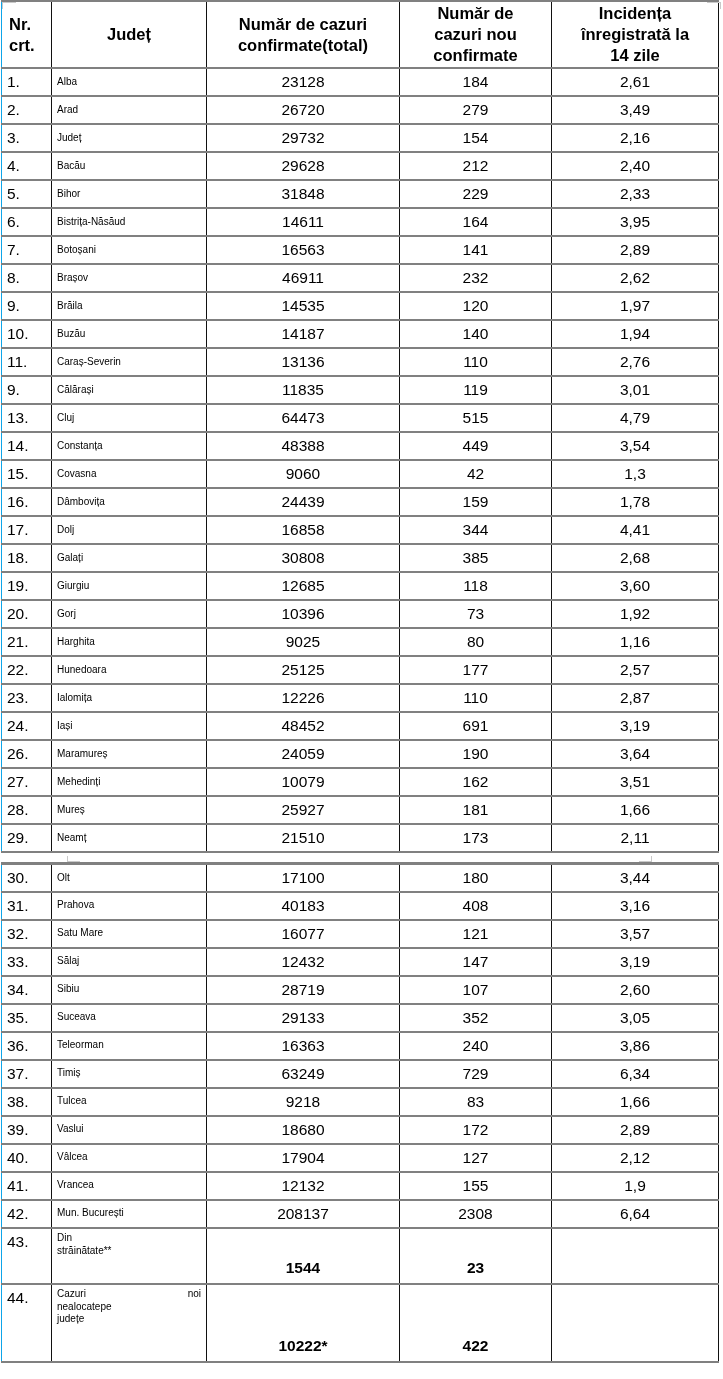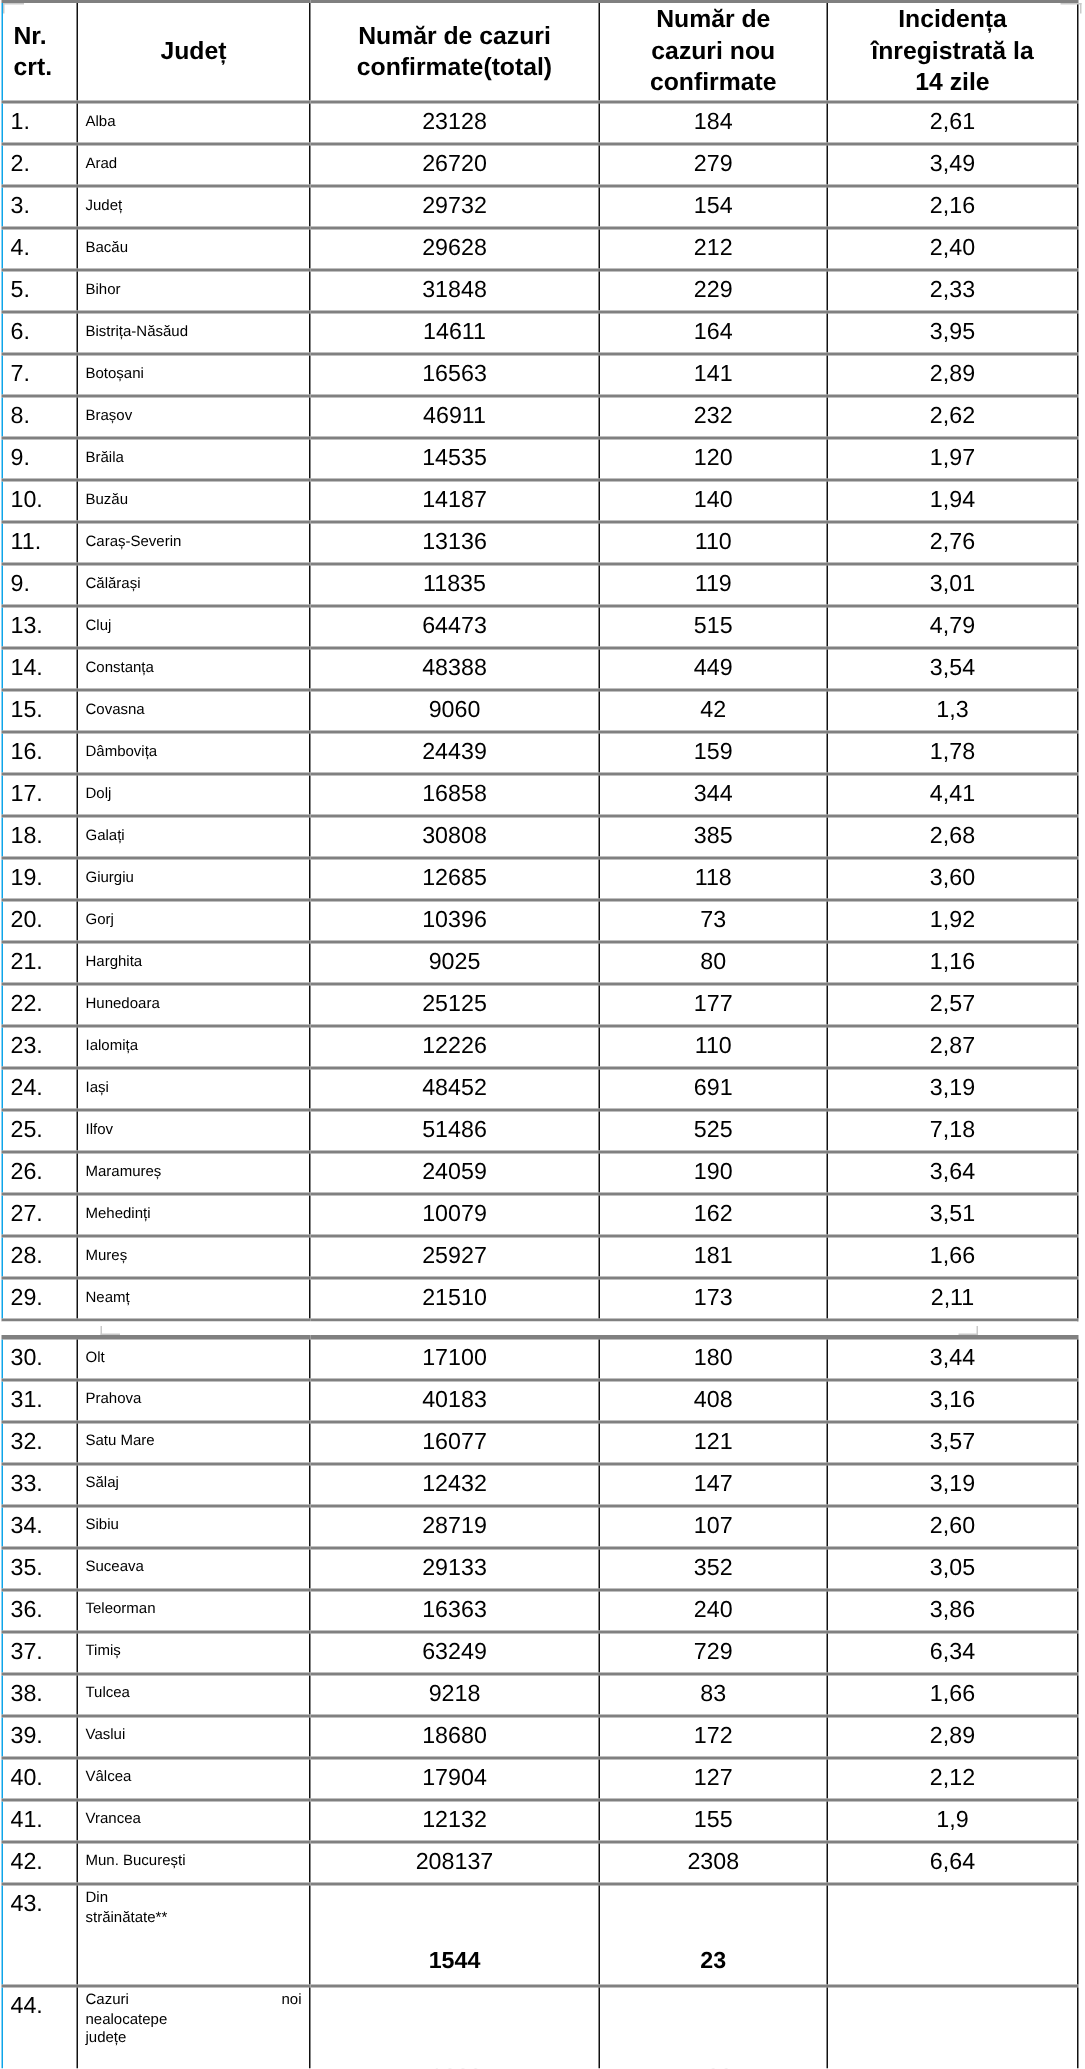--- a/index.html
+++ b/index.html
@@ -70,21 +70,21 @@
 
   tbody td { height: 28px; }
   td.nr    { text-align: left;   padding-left: 7px; font-size: 15.5px; }
   td.jud   { text-align: left;   padding-left: 9px; font-size: 10px; }
   td.num   { text-align: center; font-size: 15.5px; }
 
   
   td.nudge-down { vertical-align: bottom; padding-bottom: 1px; }
 
   
-  td.jud.two-line  { height: 68px; vertical-align: top; padding-top: 3px; margin-top: 20px; }
+  td.jud.two-line  { height: 56px; vertical-align: top; padding-top: 3px; margin-top: 20px; }
   td.jud.three-line{ height: 78px; vertical-align: top; padding-top: 3px; }
   td.jud.justify   { text-align: justify; text-align-last: left; }
   td.jud.justify .jline { display: block; }
   td.jud.justify .jline.j { text-align: justify; text-align-last: justify; }
   td.num.bottom    { vertical-align: bottom; padding-bottom: 5px; font-weight: bold; }
 
   
   .break-gap {
     position: relative;
     height: 9px;
@@ -306,27 +306,20 @@
           <td class="num">2,87</td>
         </tr>
         <tr>
           <td class="nr">24.</td>
           <td class="jud">Iași</td>
           <td class="num">48452</td>
           <td class="num">691</td>
           <td class="num">3,19</td>
         </tr>
         <tr>
-          <td class="nr">25.</td>
-          <td class="jud">Ilfov</td>
-          <td class="num">51486</td>
-          <td class="num">525</td>
-          <td class="num">7,18</td>
-        </tr>
-        <tr>
           <td class="nr">26.</td>
           <td class="jud">Maramureș</td>
           <td class="num">24059</td>
           <td class="num">190</td>
           <td class="num">3,64</td>
         </tr>
         <tr>
           <td class="nr">27.</td>
           <td class="jud">Mehedinți</td>
           <td class="num">10079</td>

